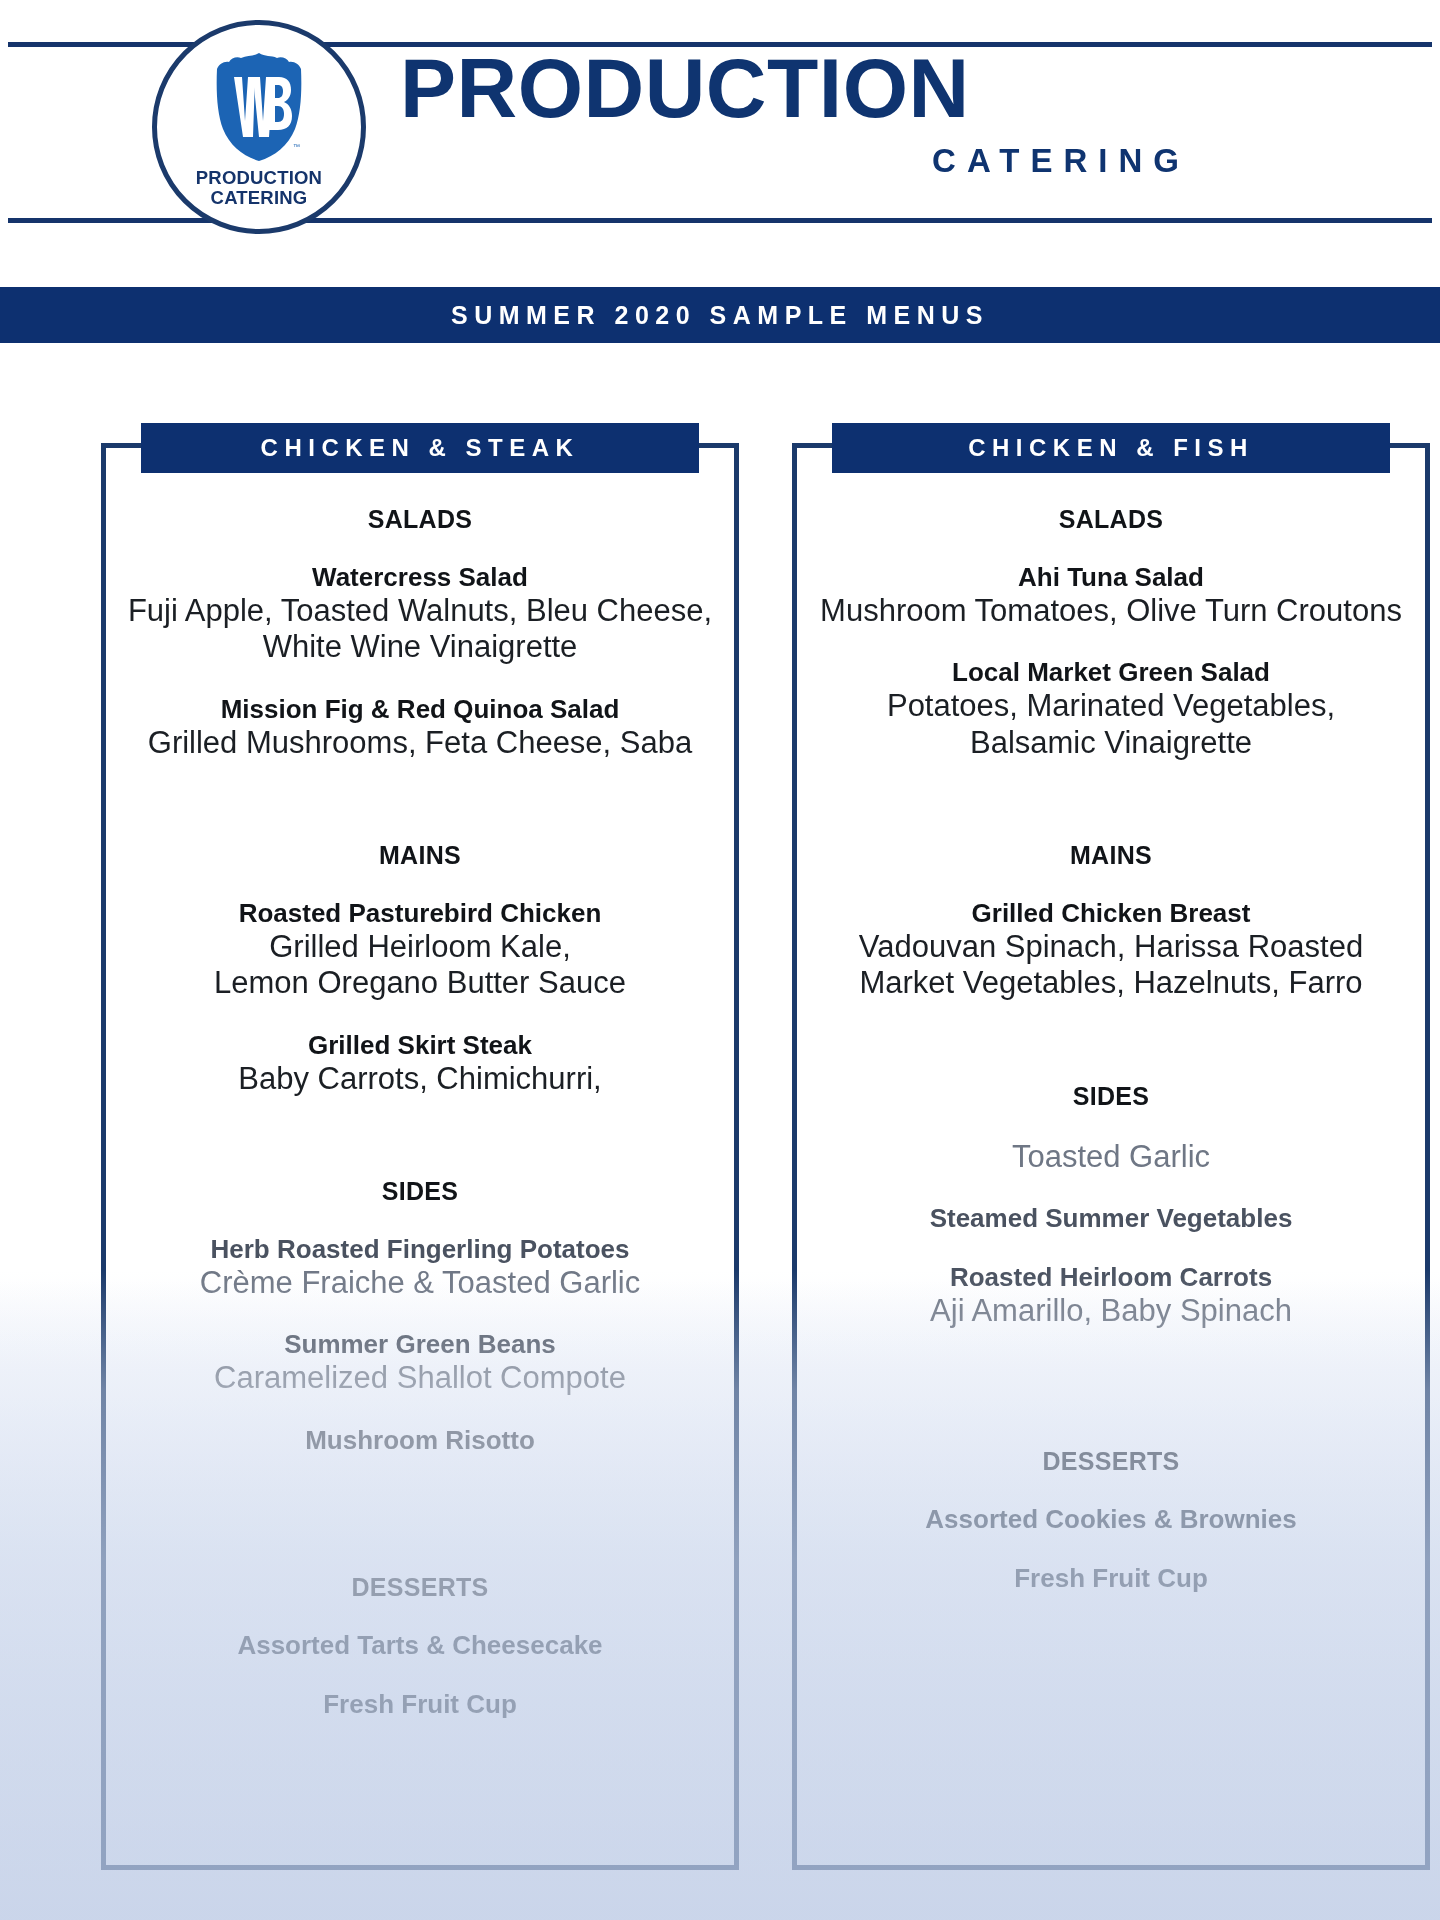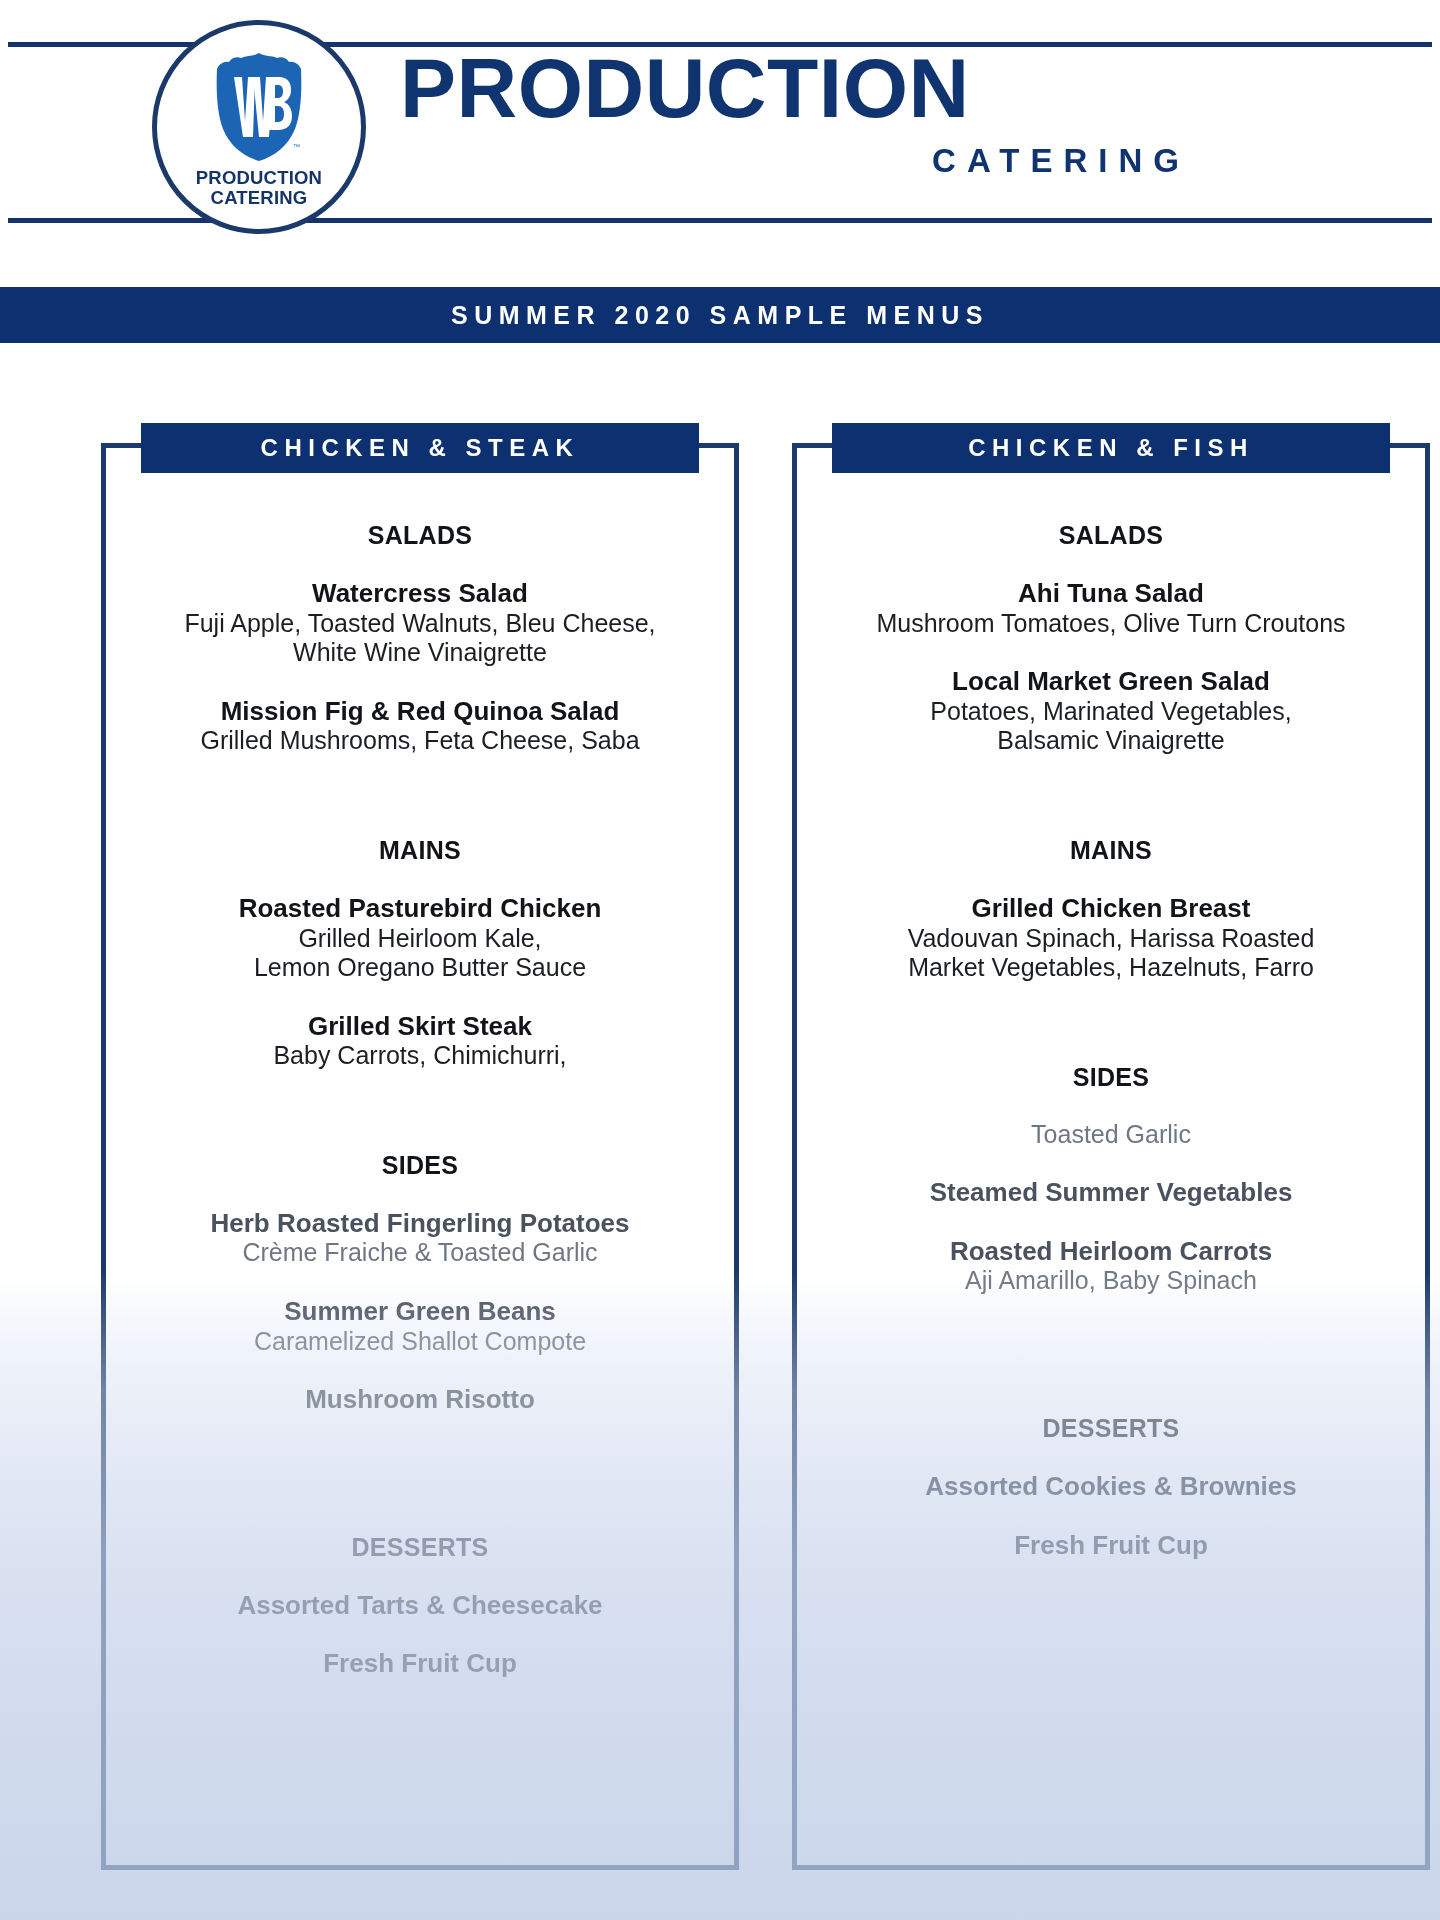--- a/index.html
+++ b/index.html
@@ -163,38 +163,38 @@
     font-weight: bold;
     letter-spacing: 6.5px;
   }
 
   .col-body {
     position: absolute;
     top: 50px;
     left: 5px;
     width: 628px;
     text-align: center;
-    padding-top: 48px;
+    padding-top: 32px;
   }
 
   .section-title {
     font-size: 25px;
     font-weight: bold;
     color: #111418;
     letter-spacing: 0.3px;
   }
   .dish { margin-top: 28px; }
   .dish-name {
     font-size: 26px;
     font-weight: bold;
     color: #111418;
     line-height: 1.18;
   }
   .dish-desc {
-    font-size: 25px;
+    font-size: 31px;
     color: #1b1f24;
     line-height: 1.18;
   }
   .gap-md { height: 80px; }
   .gap-lg { height: 118px; }
 
   
   .faded .dish-name { color: #4a5260; }
   .faded .dish-desc { color: #6f7785; }
   .dessert .section-title { color: #2b3545; }

